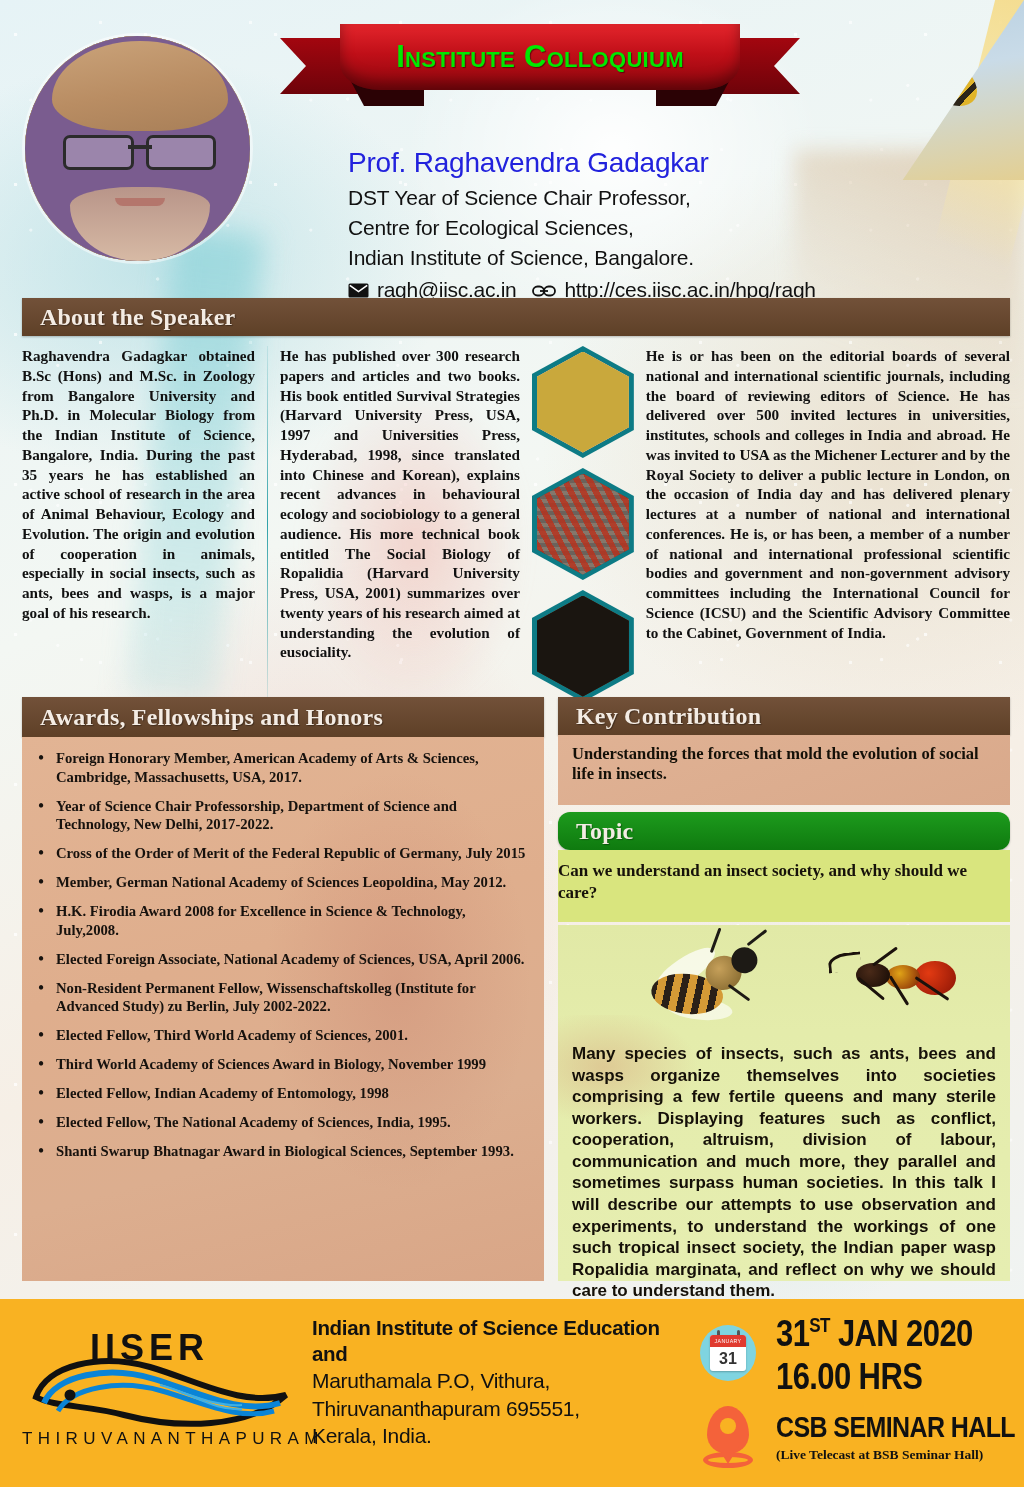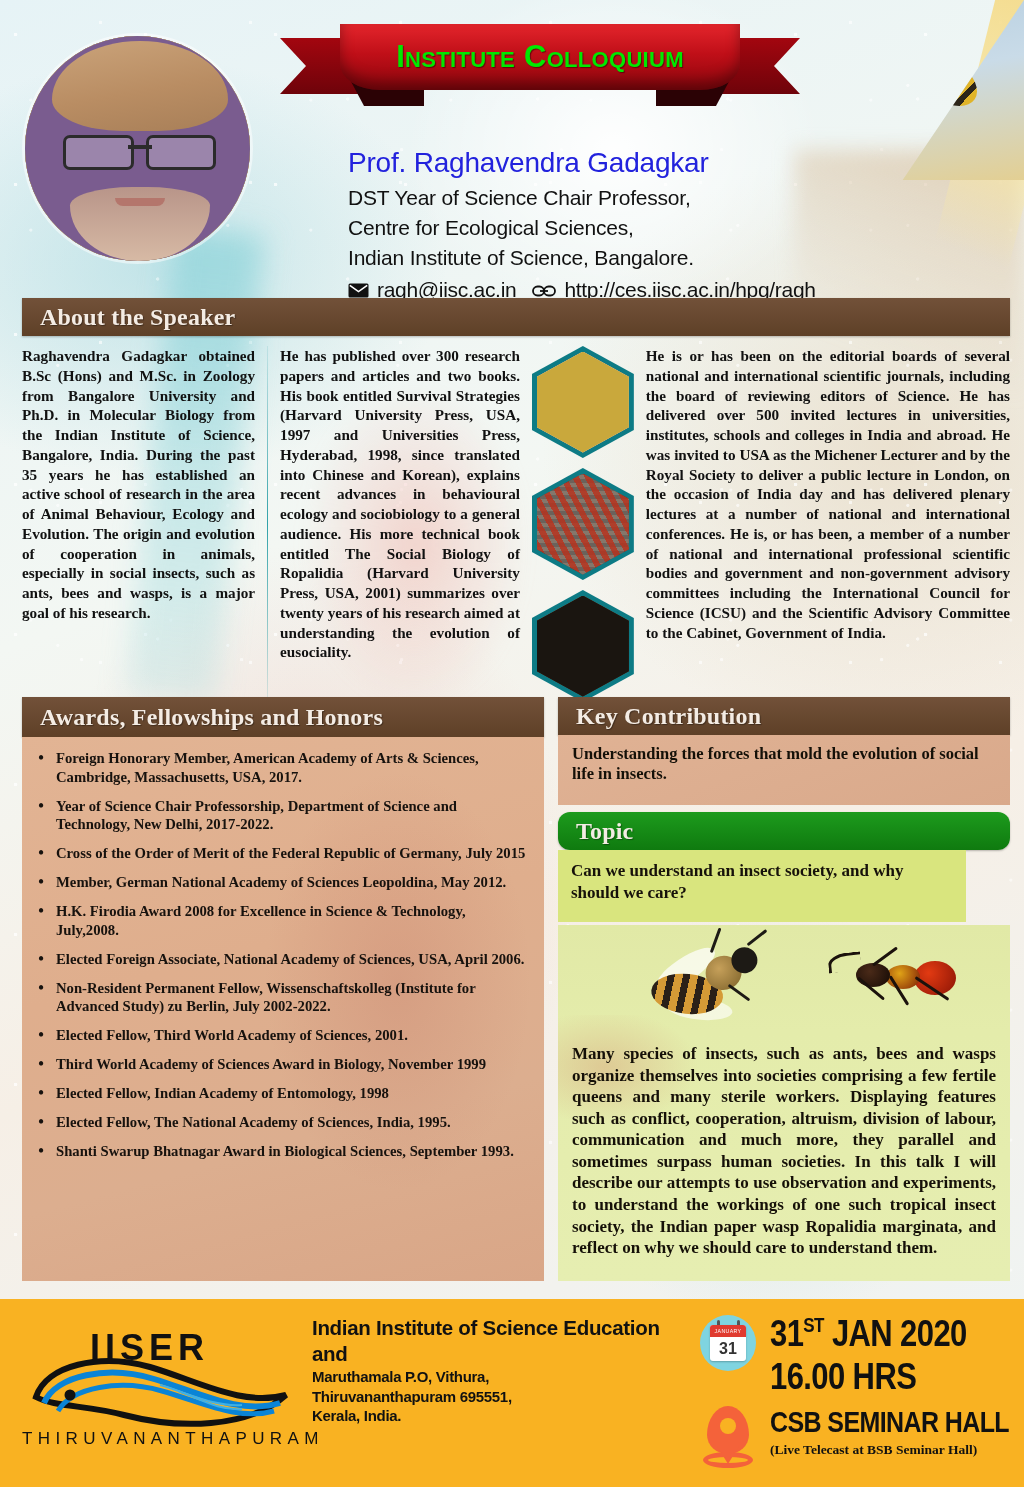--- a/index.html
+++ b/index.html
@@ -194,22 +194,22 @@
   .keyc{position:absolute;left:558px;top:697px;width:482px;height:108px;}
   .keyc .bar{height:38px;width:452px;}
   .keyc-body{position:absolute;left:0;top:38px;width:452px;height:70px;
     background:linear-gradient(160deg,#e0b294,#d9a98b);
     padding:9px 14px;box-sizing:border-box;
     font-family:"Liberation Serif", serif;font-weight:bold;font-size:16.5px;line-height:1.24;color:#141008;}
 
   
   .topic{position:absolute;left:558px;top:812px;width:452px;height:110px;}
   .topic .bar{height:38px;width:452px;}
-  .topic-body{position:absolute;left:0;top:38px;width:408px;height:72px;
-    background:#d9e57e;padding:10px 13px;box-sizing:border-box;
+  .topic-body{position:absolute;left:0;top:38px;width:452px;height:72px;
+    background:#d9e57e;padding:10px 0;box-sizing:border-box;
     font-family:"Liberation Serif", serif;font-weight:bold;font-size:17px;line-height:1.3;color:#16110a;}
 
   
   .abstract{position:absolute;left:558px;top:925px;width:452px;height:356px;
     background:linear-gradient(180deg,#e1e9a6 0%,#e4ecab 30%,#e6eeb1 100%);}
   .abstract::before{content:"";position:absolute;left:0;top:90px;width:230px;height:130px;
     background:radial-gradient(ellipse 130px 80px at 20% 40%, rgba(214,160,120,.45), rgba(214,160,120,0) 72%);}
   .insects{position:absolute;left:0;top:0;width:452px;height:118px;}
   .bee2{position:absolute;left:92px;top:22px;width:120px;height:78px;transform:rotate(-12deg);}
   .bee2 .abd{position:absolute;left:0;top:22px;width:72px;height:40px;border-radius:50%;
@@ -227,38 +227,38 @@
   .ant1 .gaster{position:absolute;left:88px;top:14px;width:42px;height:34px;border-radius:50%;
     background:radial-gradient(circle at 35% 35%,#e23a12,#8b1405);}
   .ant1 .meso{position:absolute;left:60px;top:18px;width:34px;height:24px;border-radius:50%;
     background:radial-gradient(circle at 40% 35%,#e0a317,#7d1c05);}
   .ant1 .head{position:absolute;left:30px;top:16px;width:34px;height:24px;border-radius:50%;
     background:radial-gradient(circle at 40% 35%,#4a2a18,#140a05);}
   .ant1 .leg{position:absolute;background:#1b120c;height:3px;border-radius:2px;}
   .ant1 .antn{position:absolute;width:30px;height:16px;border-top:3px solid #1b120c;border-left:3px solid #1b120c;
     border-radius:60% 0 0 0;}
   .abstract-text{position:absolute;left:14px;top:118px;width:424px;
-    font-family:Liberation Serif, serif;font-weight:bold;font-size:17px;line-height:1.27;
+    font-family:Liberation Sans, sans-serif;font-weight:bold;font-size:17px;line-height:1.27;
     text-align:justify;color:#151008;}
 
   
   .footer{position:absolute;left:0;top:1299px;width:1024px;height:188px;
     background:#f9b222;}
   .logo{position:absolute;left:18px;top:16px;width:290px;height:150px;}
   .logo-word{position:absolute;left:72px;top:12px;font-family:"Liberation Sans",sans-serif;
     font-weight:bold;font-size:36px;letter-spacing:5px;color:#111;}
   .logo-sub{position:absolute;left:4px;top:114px;font-family:"Liberation Sans",sans-serif;
     font-size:17px;letter-spacing:5.4px;color:#111;}
   .logo-fish{position:absolute;left:10px;top:30px;width:270px;height:86px;}
   .addr{position:absolute;left:312px;top:16px;width:370px;
     font-family:"Liberation Sans", sans-serif;color:#111;}
   .addr-b{font-weight:bold;font-size:20.5px;line-height:1.28;letter-spacing:-.3px;}
-  .addr-n{font-weight:bold;font-size:15px;line-height:1.30;letter-spacing:-.3px;}
+  .addr-n{font-weight:normal;font-size:21px;line-height:1.30;letter-spacing:-.3px;}
   .when{position:absolute;left:700px;top:16px;width:316px;}
-  .when-row{display:flex;align-items:flex-start;gap:14px;}
+  .when-row{display:flex;align-items:center;gap:20px;}
   .cal{width:56px;height:56px;border-radius:50%;background:#7fd4e0;position:relative;flex:0 0 auto;}
   .cal .sheet{position:absolute;left:10px;top:10px;width:36px;height:36px;background:#fff;border-radius:3px;
     box-shadow:0 1px 2px rgba(0,0,0,.25);overflow:hidden;}
   .cal .top{height:12px;background:#e03a2f;color:#fff;font-family:"Liberation Sans",sans-serif;
     font-size:5.2px;text-align:center;line-height:12px;letter-spacing:.4px;}
   .cal .num{font-family:"Liberation Sans",sans-serif;font-weight:bold;font-size:16px;color:#333;
     text-align:center;line-height:24px;}
   .cal .ring{position:absolute;width:3px;height:8px;background:#555;border-radius:2px;top:5px;}
   .pin{width:56px;height:62px;position:relative;flex:0 0 auto;}
   .pin .drop{position:absolute;left:7px;top:0;width:42px;height:48px;background:#f4623a;

